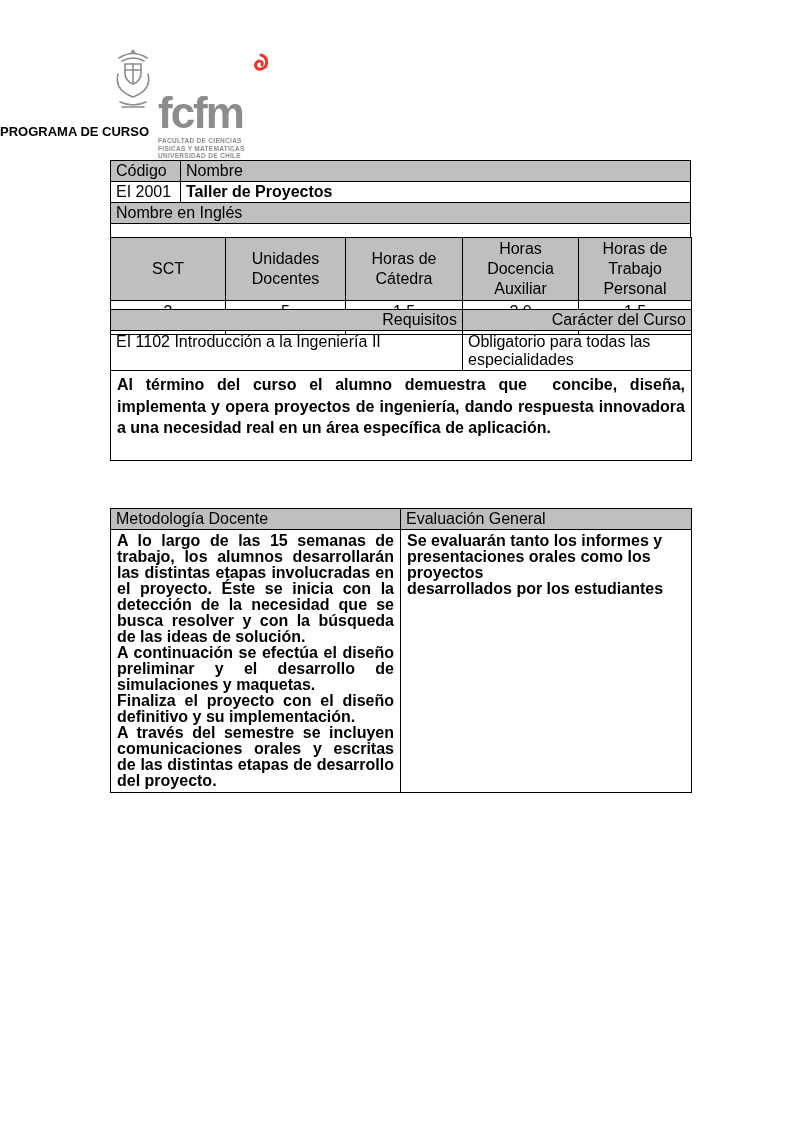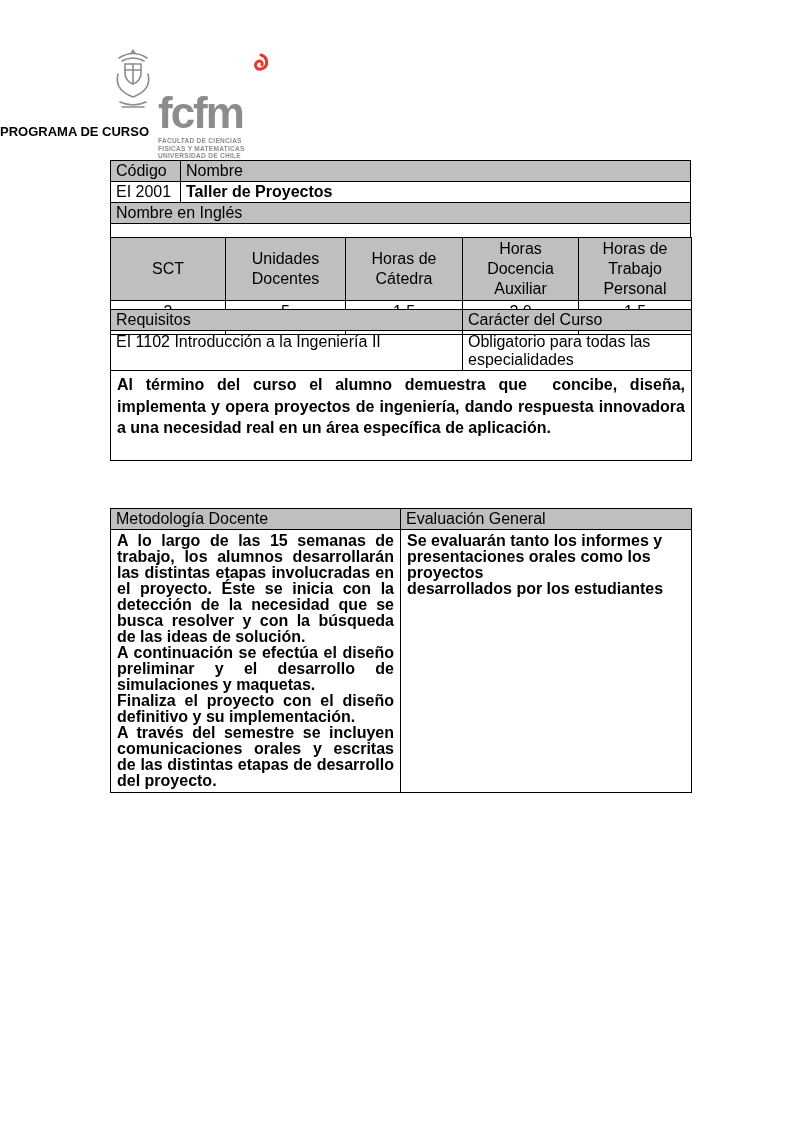--- a/index.html
+++ b/index.html
@@ -32,21 +32,21 @@
   .t1 { position:absolute; left:110px; top:160px; width:581px; }
   .t1 td { height:18px; }
   .t1 .c1 { width:70px; }
 
   .t2 { position:absolute; left:110px; top:237px; width:581px; }
   .t2 td { text-align:center; }
   .t2 .hrow td { height:34px; line-height:1.25; }
   .t2 .vrow td { height:34px; vertical-align:top; padding-top:2px; }
 
   .t3 { position:absolute; left:110px; top:309px; width:581px; }
-  .t3 .hrow td { height:18px; text-align:left; }
+  .t3 .hrow td { height:18px; text-align:right; }
   .t3 .vrow td { height:36px; vertical-align:top; padding-top:2px; }
   .t3 .res-text { height:90px; vertical-align:top; font-weight:bold; text-align:justify; white-space:pre-wrap; padding:3px 6px; line-height:1.35; }
 
   .t4 { position:absolute; left:110px; top:508px; width:581px; }
   .t4 .hrow td { height:18px; }
   .t4 .body td { height:219px; vertical-align:top; padding:3px 6px; line-height:16px;font-weight:bold; }
   .t4 .met-text { text-align:justify; white-space:pre-line; }
   .t4 .eval-text { white-space:pre-line; }
 
   .bold { font-weight:bold; }

